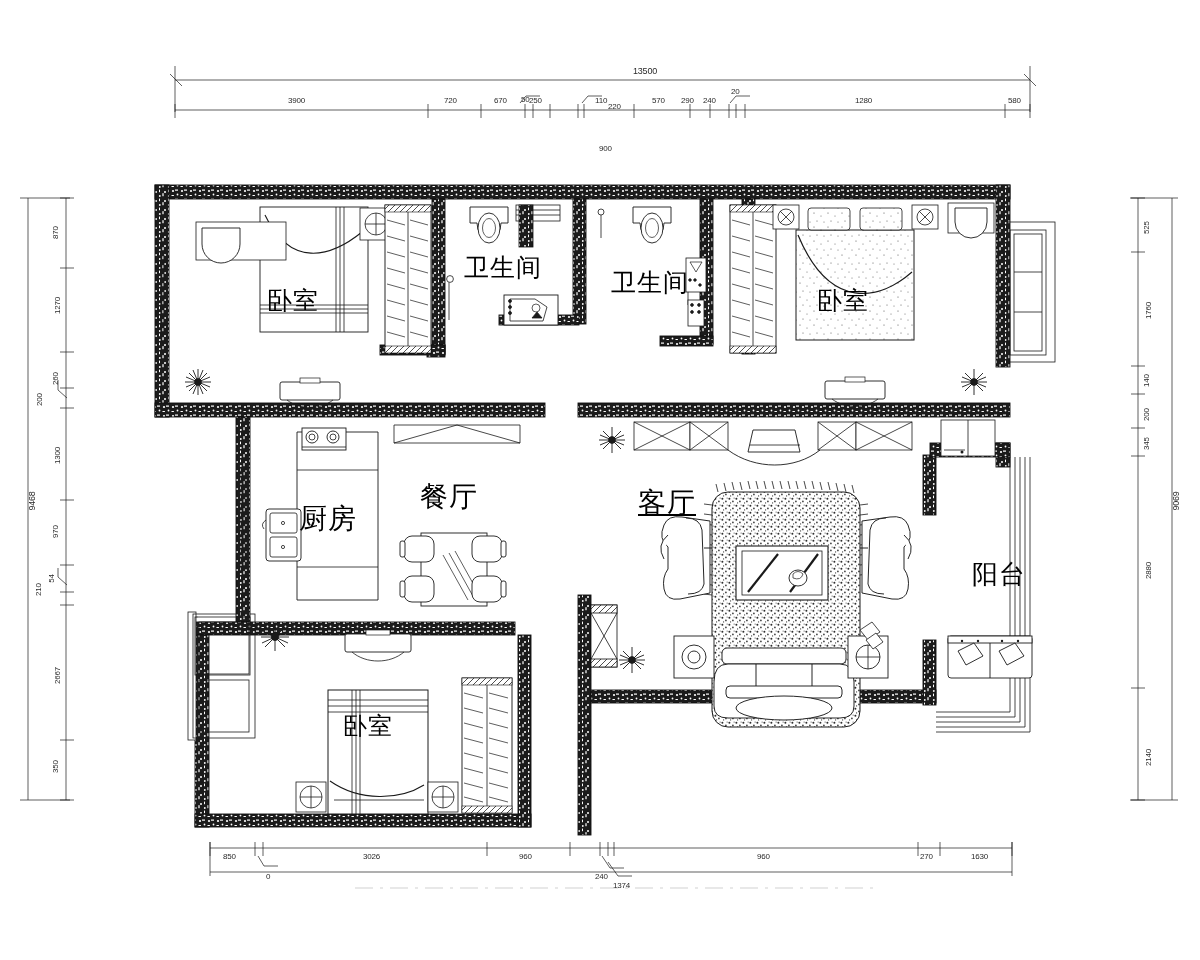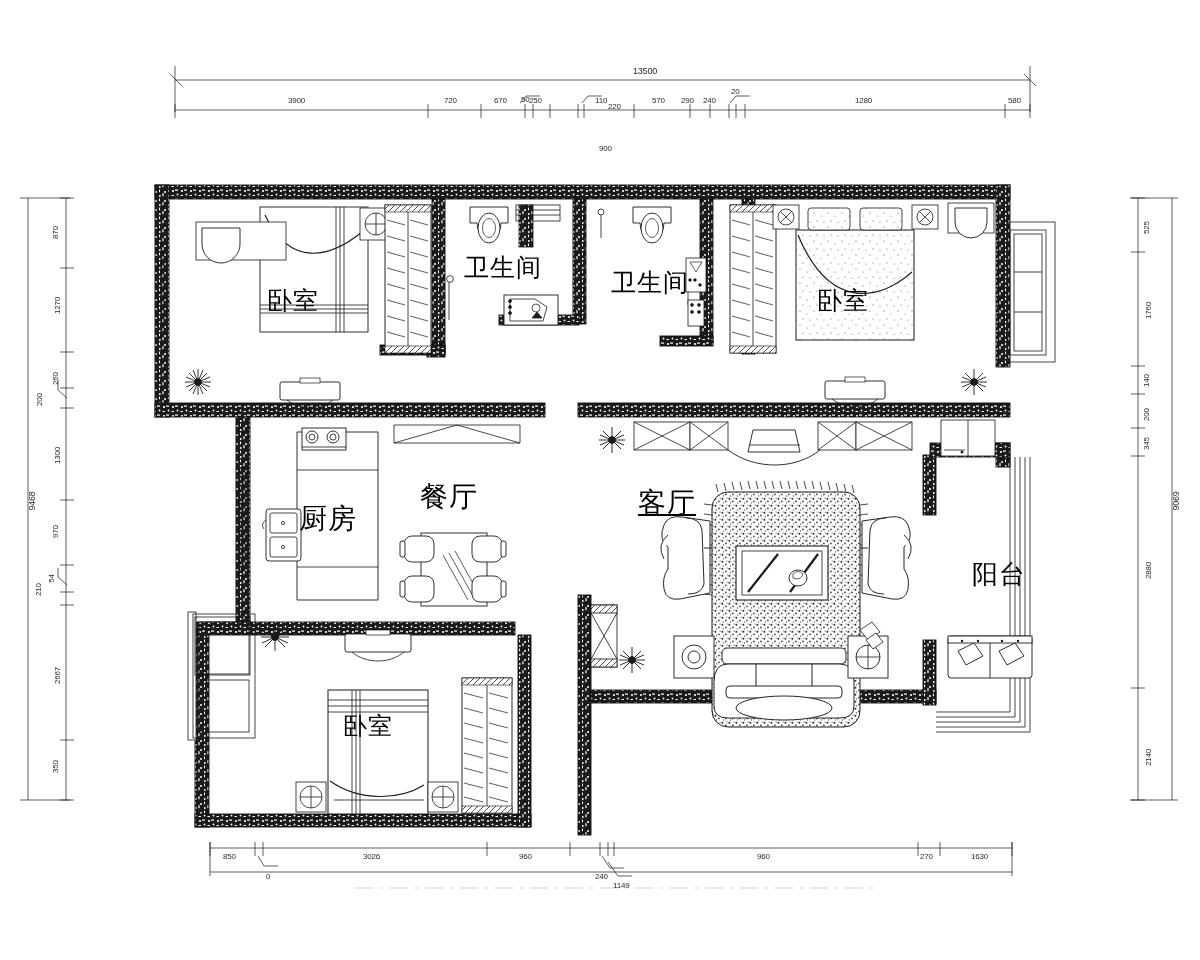--- a/index.html
+++ b/index.html
@@ -740,18 +740,18 @@
   <div class="dimtext vert" style="left:1140px;top:410px;">200</div>
   <div class="dimtext vert" style="left:1140px;top:439px;">345</div>
   <div class="dimtext vert" style="left:1140px;top:566px;">2880</div>
   <div class="dimtext vert" style="left:1140px;top:753px;">2140</div>
 
   <div class="dimtext" style="left:223px;top:852px;">850</div>
   <div class="dimtext" style="left:266px;top:872px;">0</div>
   <div class="dimtext" style="left:363px;top:852px;">3026</div>
   <div class="dimtext" style="left:519px;top:852px;">960</div>
   <div class="dimtext" style="left:595px;top:872px;">240</div>
-  <div class="dimtext" style="left:613px;top:881px;">1149</div>
+  <div class="dimtext" style="left:613px;top:881px;">1374</div>
   <div class="dimtext" style="left:757px;top:852px;">960</div>
   <div class="dimtext" style="left:920px;top:852px;">270</div>
   <div class="dimtext" style="left:971px;top:852px;">1630</div>
 
 </div>
 
 </body></html>

